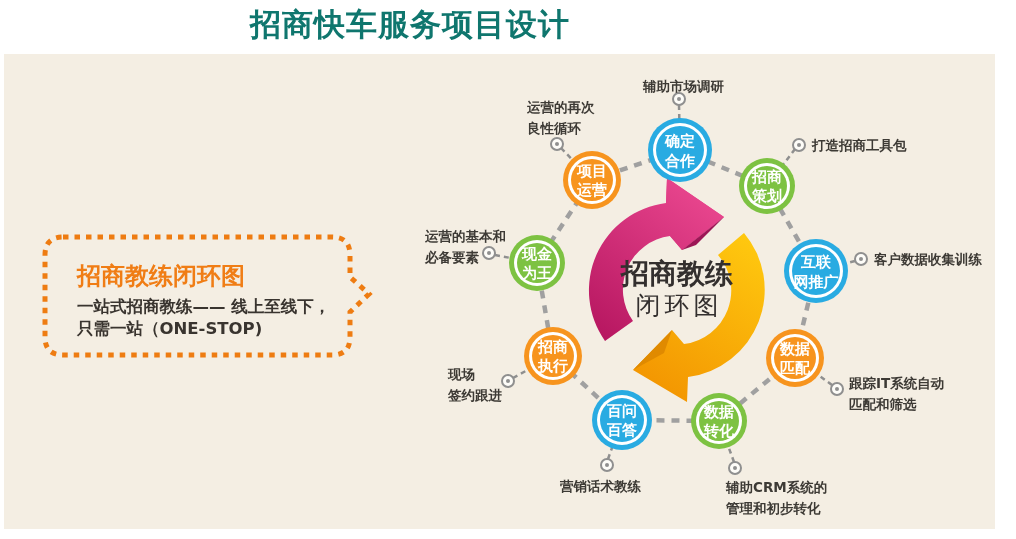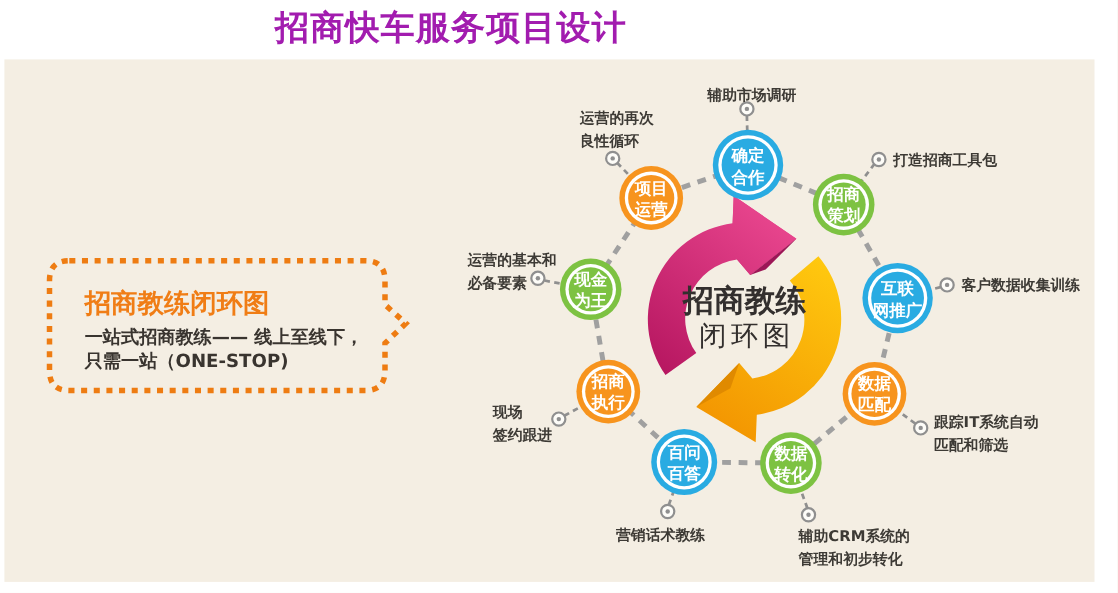--- a/index.html
+++ b/index.html
@@ -3,21 +3,21 @@
 <meta charset="utf-8">
 <style>
   html,body { margin:0; padding:0; }
   body {
     width:1016px; height:539px; position:relative; overflow:hidden;
     background:#ffffff;
     font-family:"DejaVu Sans","Liberation Sans",sans-serif;
   }
   .page-title {
     position:absolute; top:4px; left:0; width:820px; margin:0;
-    text-align:center; font-size:31px; font-weight:800; color:#a21caf;
+    text-align:center; font-size:31px; font-weight:800; color:#0f766e;
     letter-spacing:1px;
   }
   .panel {
     position:absolute; left:4px; top:54px; width:991px; height:475px;
     background:#f4eee3;
   }
   svg.overlay { position:absolute; left:0; top:0; }
 
   .node-label { font-size:15px; font-weight:700; fill:#ffffff; text-anchor:middle; }
   .annotation { font-size:13.5px; font-weight:600; fill:#3d3a35; }

